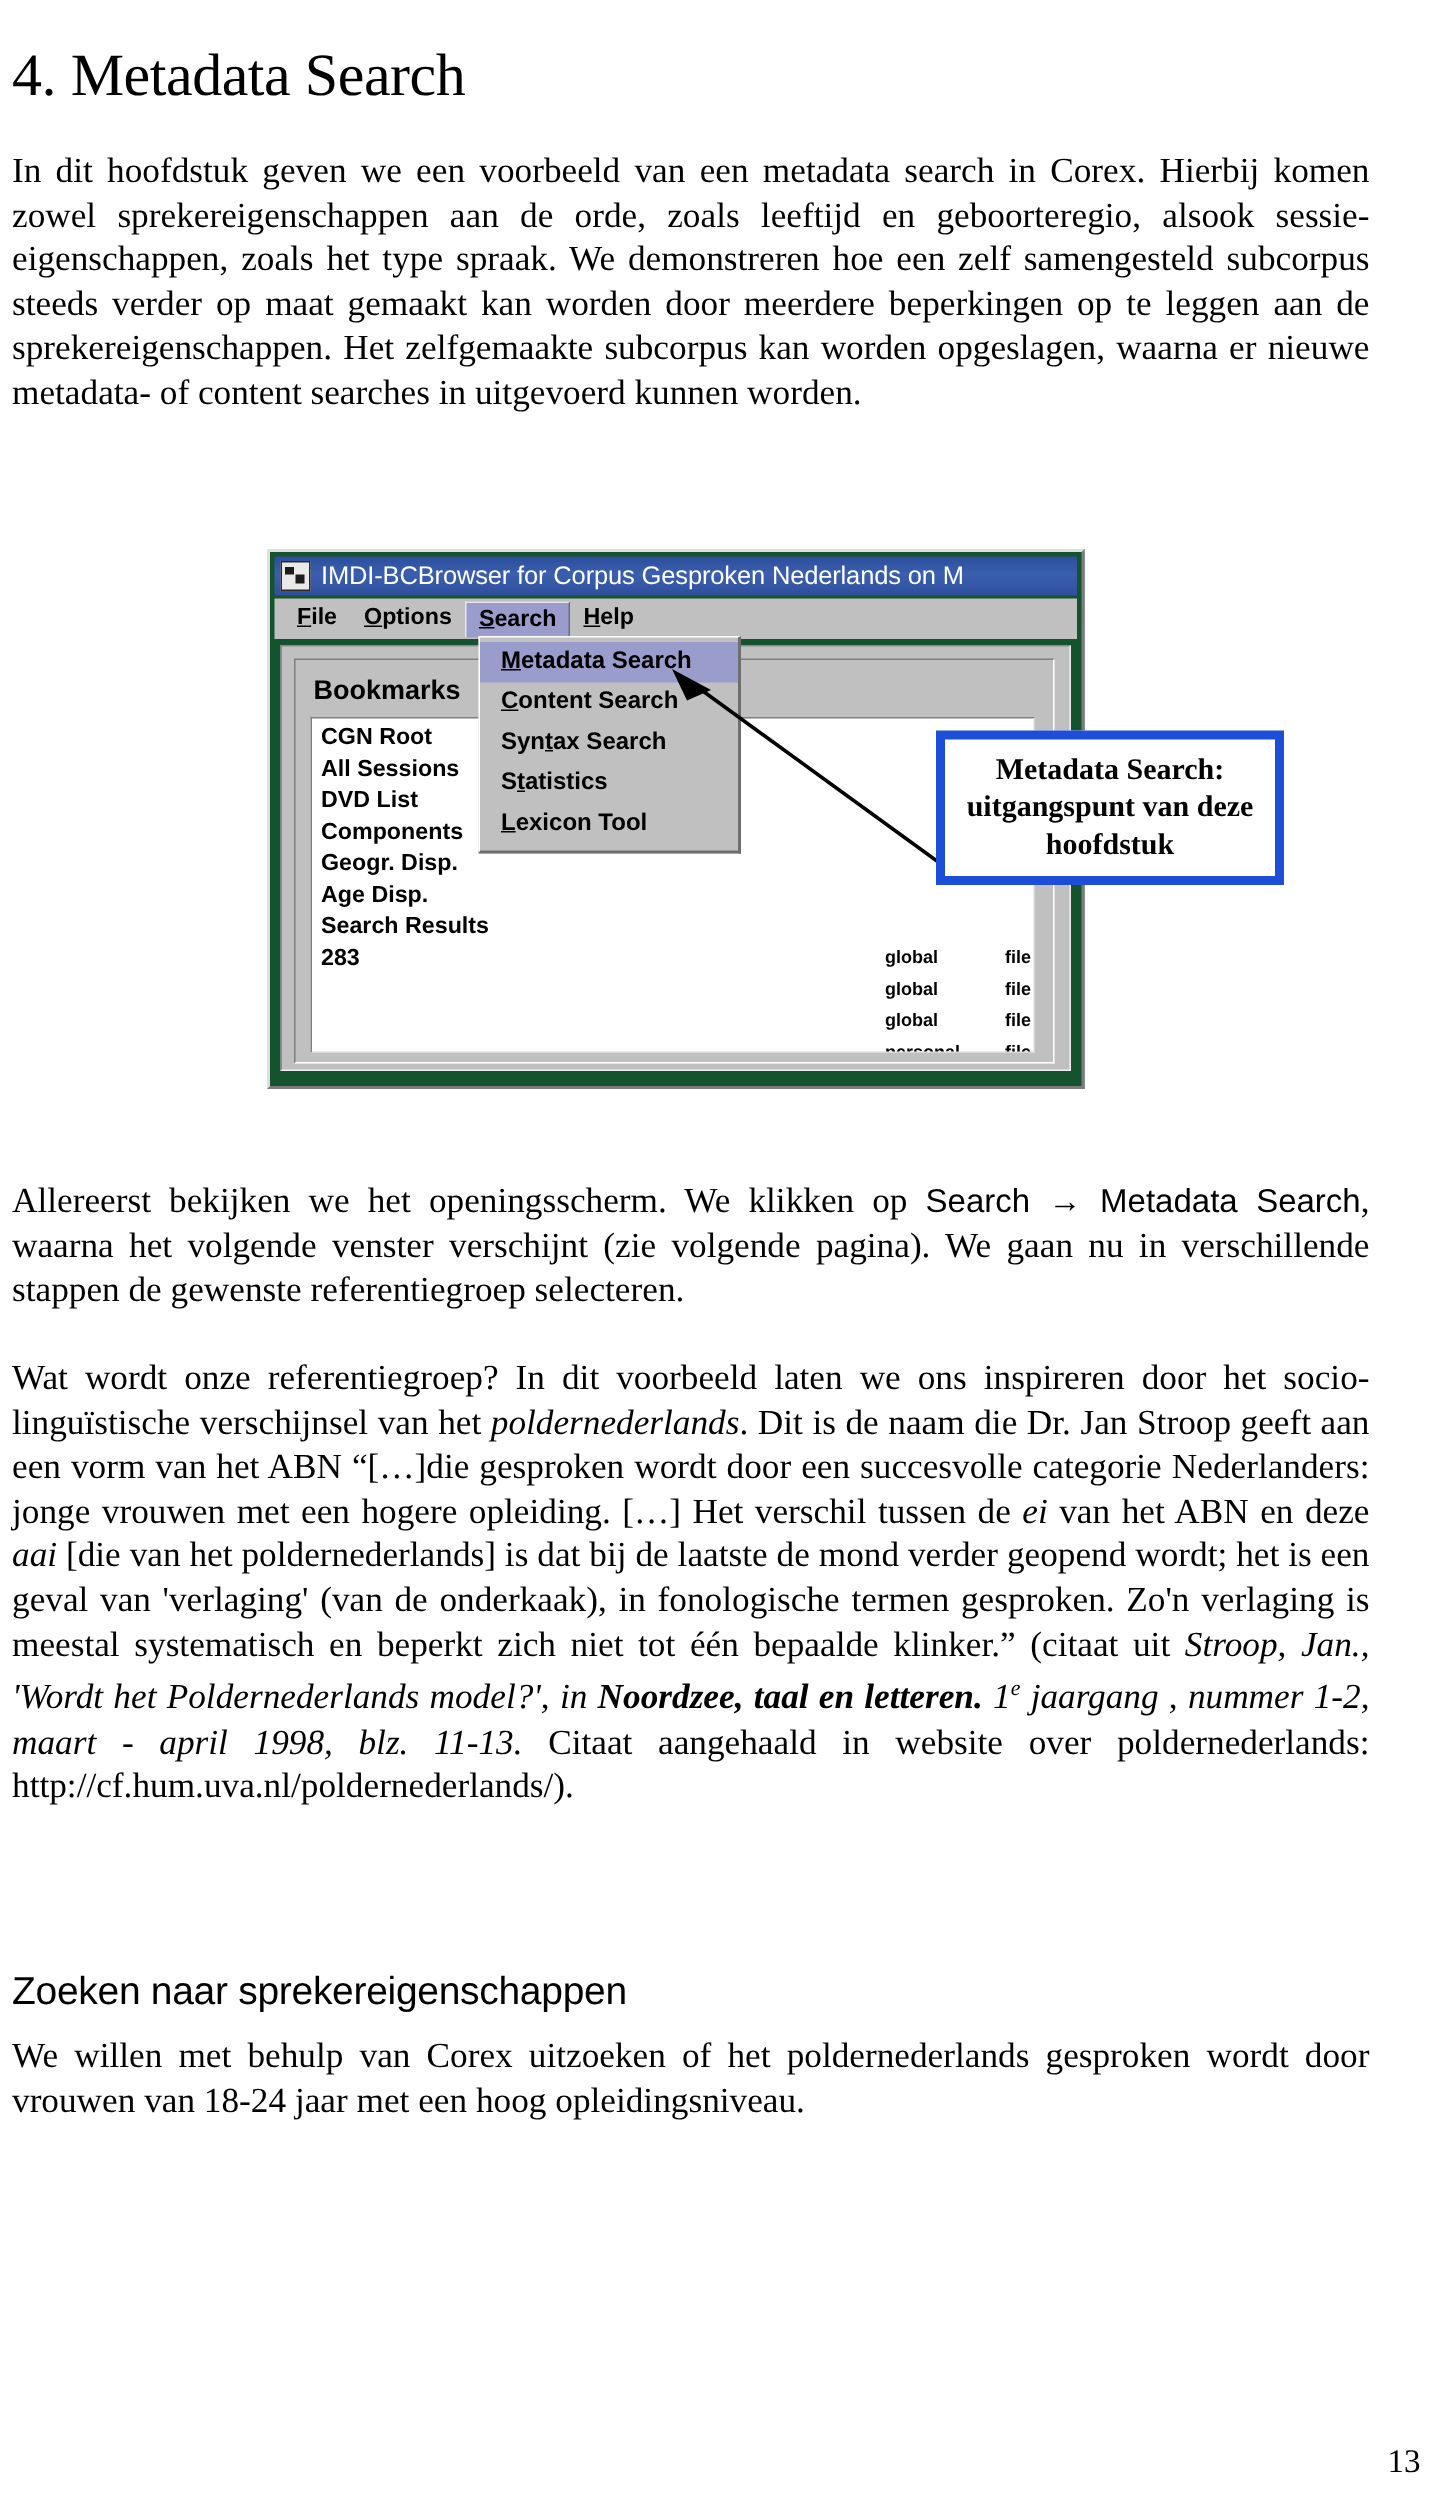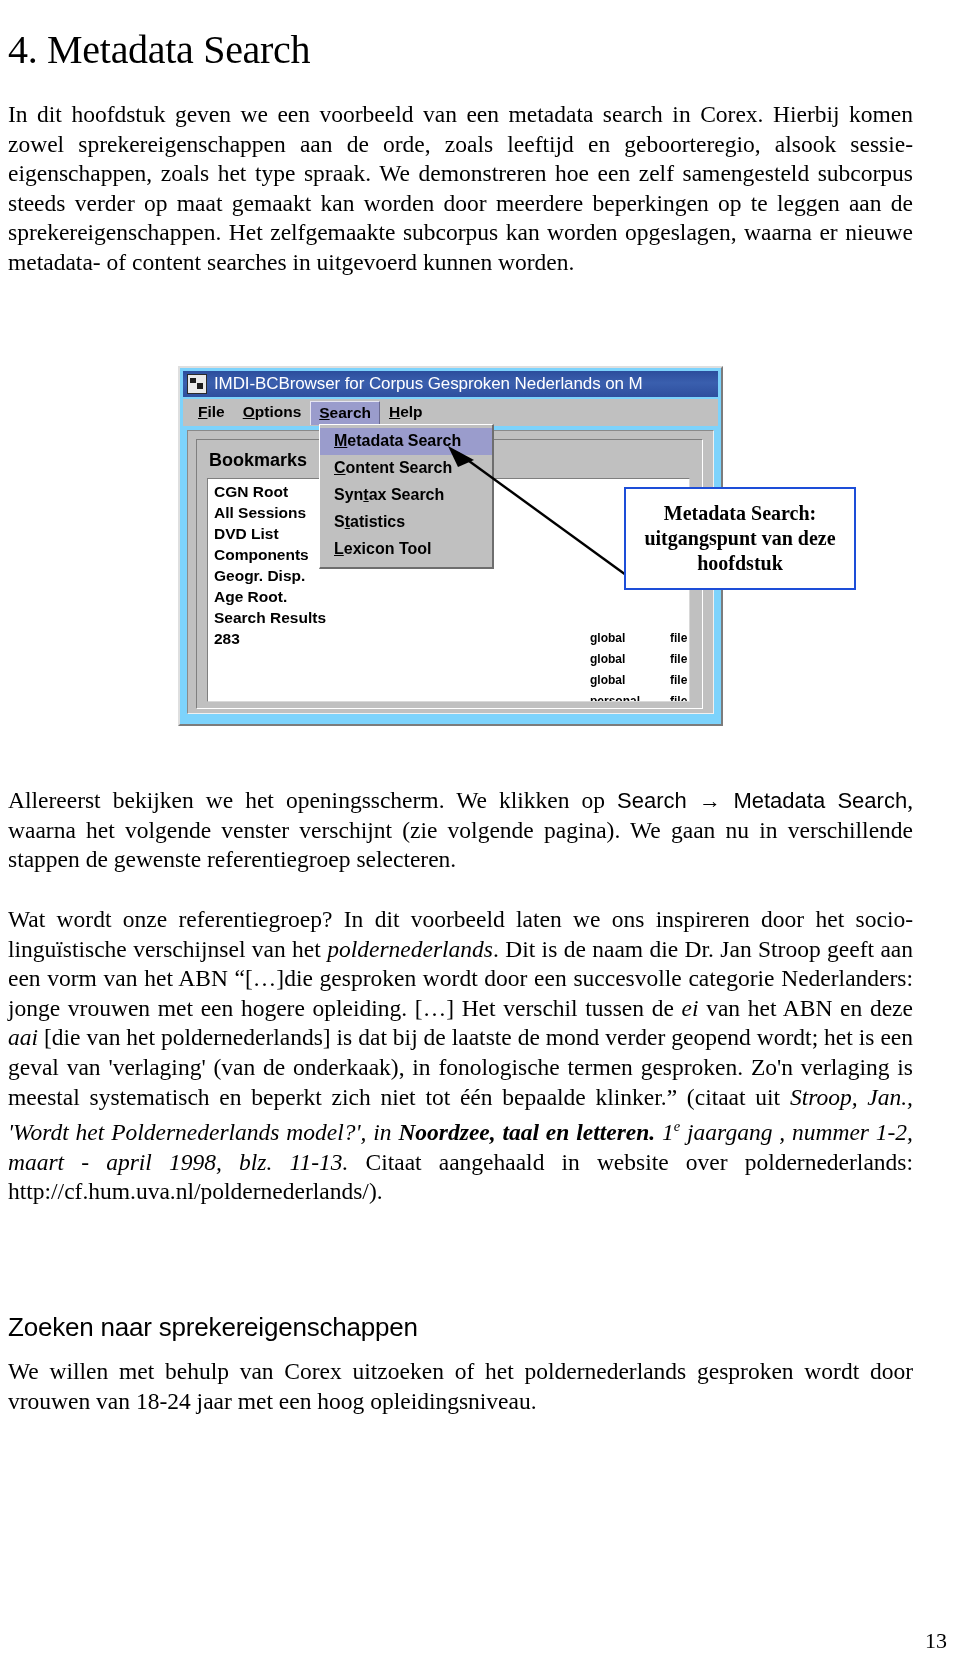--- a/index.html
+++ b/index.html
@@ -84,21 +84,21 @@
     left: 178px;
     top: 366px;
     width: 545px;
     height: 360px;
   }
   .win {
     position: absolute;
     left: 0; top: 0;
     width: 545px;
     height: 360px;
-    background: #7dd3fc;
+    background: #14532d;
     border-top: 2px solid #dfdfdf;
     border-left: 2px solid #dfdfdf;
     border-right: 2px solid #7c7c7c;
     border-bottom: 2px solid #7c7c7c;
     box-sizing: border-box;
     overflow: hidden;
   }
   .titlebar {
     position: absolute;
     left: 3px; top: 3px;
@@ -263,21 +263,21 @@
   .dd-item u { text-decoration: underline; }
 
   
   .callout {
     position: absolute;
     left: 624px;
     top: 487px;
     width: 232px;
     height: 103px;
     background: #ffffff;
-    border: 2px solid #1d4ed8;
+    border: 6px solid #1d4ed8;
     box-sizing: border-box;
     display: flex;
     align-items: center;
     justify-content: center;
     text-align: center;
     z-index: 12;
   }
   .callout-text {
     font-family: "Liberation Serif", serif;
     font-size: 20px;
@@ -325,21 +325,21 @@
       <div class="client">
         <div class="inner-panel">
           <div class="tab-label">Bookmarks</div>
           <div class="list-area">
             <div class="tree-col">
               <div class="tree-row">CGN Root</div>
               <div class="tree-row">All Sessions</div>
               <div class="tree-row">DVD List</div>
               <div class="tree-row">Components</div>
               <div class="tree-row">Geogr. Disp.</div>
-              <div class="tree-row">Age Root.</div>
+              <div class="tree-row">Age Disp.</div>
               <div class="tree-row">Search Results</div>
               <div class="tree-row">283</div>
             </div>
             <div class="attr-cols">
               <div class="attr-row">
                 <span class="c1">global</span>
                 <span class="c2">file</span>
               </div>
               <div class="attr-row">
                 <span class="c1">global</span>

